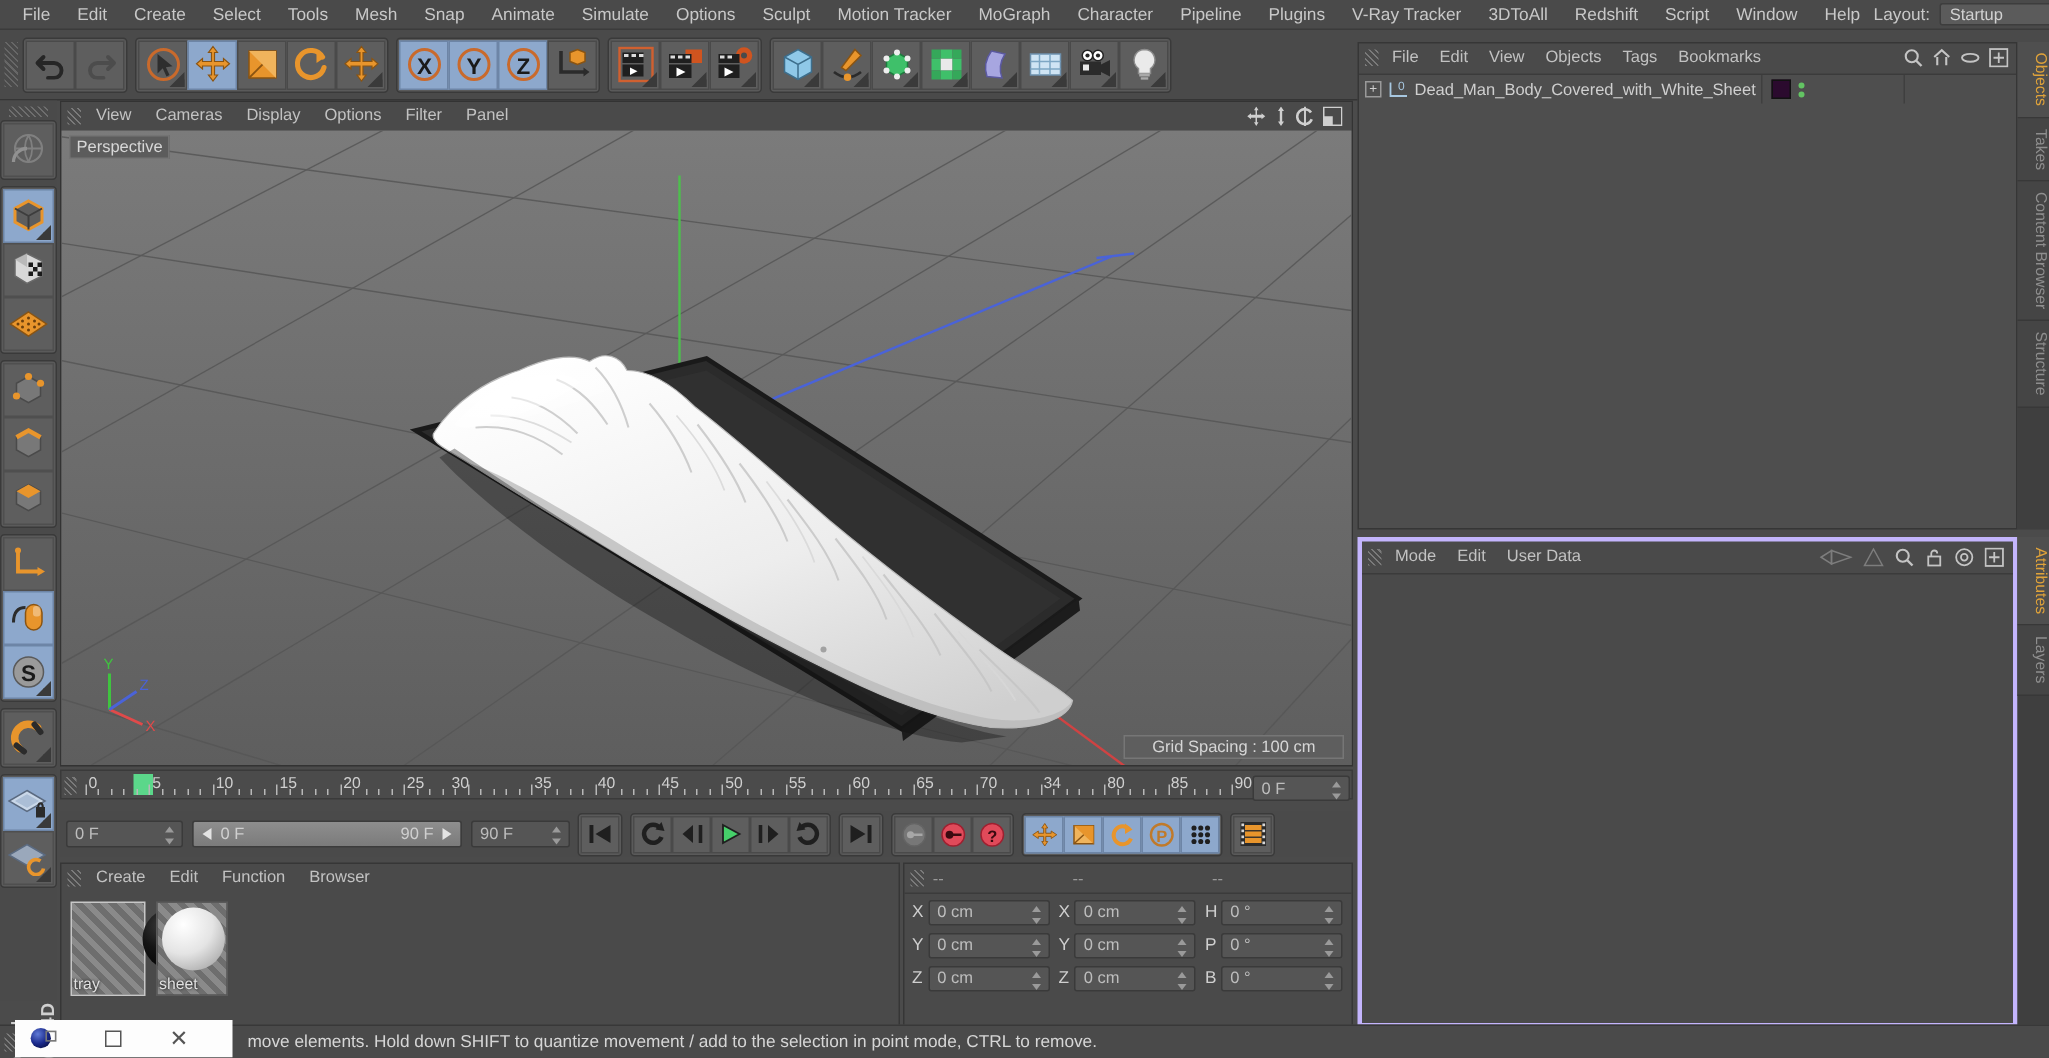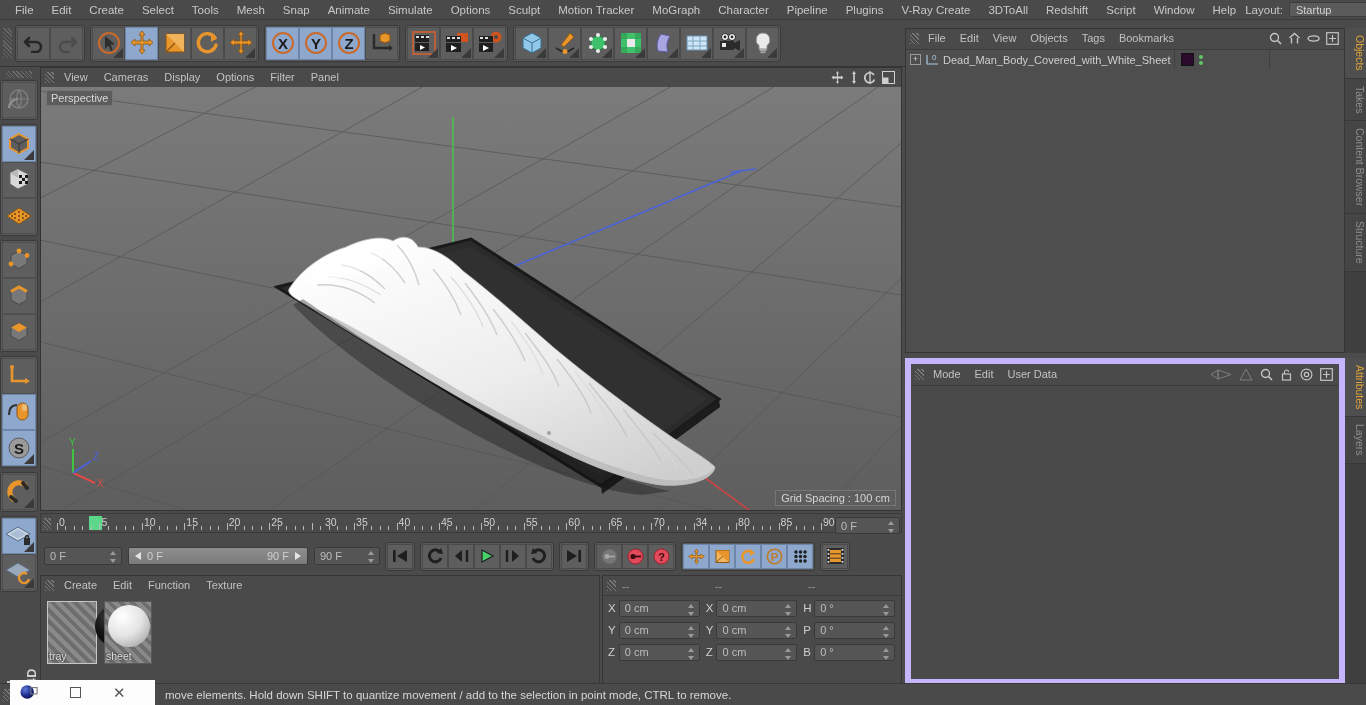--- a/index.html
+++ b/index.html
@@ -101,21 +101,21 @@
             background-image: repeating-linear-gradient(45deg,#7a7a7a 0 1px,transparent 1px 3px); }
   .vp-right { margin-left:auto; display:flex; align-items:center; padding-right:6px; gap:5px; }
   .vp-canvas { position:absolute; left:0; top:19px; width:860px; height:423px; overflow:hidden;
                background: #6f6f6f; }
   .vp-label {
     position:absolute; left:5px; top:3px; color:#d8d8d8; font-size:11px;
     background:#5c5c5c; border:1px solid #747474; padding:1px 4px; z-index:6;
   }
   .gridspace {
     position:absolute; right:5px; bottom:4px; color:#d6d6d6; font-size:11px;
-    background:#5e5e5e; border:1px solid #767676; padding:1px 5px; z-index:6;
+    background:#5e5e5e; border:1px solid #767676; padding:1px 18px; z-index:6;
   }
   .axisgiz { position:absolute; left:18px; bottom:22px; width:60px; height:55px; z-index:6; }
 
   
   .tl-ruler { position:absolute; left:40px; top:513px; width:862px; height:20px;
               background:#4b4b4b; border:1px solid #3a3a3a; }
   .tl-grip { position:absolute; left:2px; top:4px; width:8px; height:12px;
              background-image: repeating-linear-gradient(45deg,#7a7a7a 0 1px,transparent 1px 3px); }
   .tl-green { position:absolute; left:48px; top:2px; width:13px; height:14px; background:#5bd78a; }
   .tl-tick-label { position:absolute; top:2px; color:#d0d0d0; font-size:10.5px; }
@@ -201,21 +201,21 @@
              display:flex; align-items:center; justify-content:center; line-height:1; }
   .om-name { color:#cfcfcf; font-size:11px; margin-left:4px; }
   .om-col1 { position:absolute; left:268px; top:0; width:95px; height:100%;
              border-left:1px solid #3f3f3f; display:flex; align-items:center; padding-left:6px; gap:5px; }
   .om-col2 { position:absolute; left:363px; top:0; right:0; height:100%; border-left:1px solid #3f3f3f; }
   .om-tagswatch { width:13px; height:13px; background:#2b0a2e; border:1px solid #111; }
   .dots2 { display:flex; flex-direction:column; gap:2px; }
   .dots2 i { width:4px; height:4px; border-radius:50%; background:#63c463; display:block; }
 
   .attrmgr { position:absolute; left:905px; top:358px; width:440px; height:327px;
-             background:#4a4a4a; border:6px solid #c4b5fd; }
+             background:#4a4a4a; border:3px solid #c4b5fd; }
   .am-menu { height:20px; display:flex; align-items:center; }
   .am-menu .mi { color:#c2c2c2; font-size:11px; padding:0 7px; line-height:20px; }
   .am-right { margin-left:auto; display:flex; align-items:center; gap:7px; padding-right:6px; }
   .am-body { position:absolute; left:0; top:21px; right:0; bottom:0; background:#4a4a4a;
              border-top:1px solid #3b3b3b; }
 
   .vtabs { position:absolute; right:0; top:28px; width:21px; height:325px;
            background:#3f3f3f; display:flex; flex-direction:column; }
   .vtab { writing-mode:vertical-rl; text-align:center; font-size:10.5px; color:#8e8e8e;
           padding:7px 0; background:#454545; border-bottom:1px solid #383838; }
@@ -254,21 +254,21 @@
     <div class="mi">Snap</div>
     <div class="mi">Animate</div>
     <div class="mi">Simulate</div>
     <div class="mi">Options</div>
     <div class="mi">Sculpt</div>
     <div class="mi">Motion Tracker</div>
     <div class="mi">MoGraph</div>
     <div class="mi">Character</div>
     <div class="mi">Pipeline</div>
     <div class="mi">Plugins</div>
-    <div class="mi">V-Ray Create</div>
+    <div class="mi">V-Ray Tracker</div>
     <div class="mi">3DToAll</div>
     <div class="mi">Redshift</div>
     <div class="mi">Script</div>
     <div class="mi">Window</div>
     <div class="mi">Help</div>
     <div class="menu-right">
       <span class="layout-label">Layout:</span>
       <div class="layout-select">
         <span>Startup</span>
 
@@ -796,21 +796,21 @@
         <div class="tl-tick" style="left: 754.533px; height: 4px;"></div>
         <div class="tl-tick" style="left: 763.022px; height: 4px;"></div>
         <div class="tl-tick" style="left: 771.511px; height: 4px;"></div>
         <div class="tl-tick" style="left: 780px; height: 7px;"></div>
         <div class="tl-tick-label" style="left: 18px;">0</div>
         <div class="tl-tick-label" style="left: 60.4444px;">5</div>
         <div class="tl-tick-label" style="left: 102.889px;">10</div>
         <div class="tl-tick-label" style="left: 145.333px;">15</div>
         <div class="tl-tick-label" style="left: 187.778px;">20</div>
         <div class="tl-tick-label" style="left: 230.222px;">25</div>
-        <div class="tl-tick-label" style="left: 284px;">30</div>
+        <div class="tl-tick-label" style="left: 260px;">30</div>
         <div class="tl-tick-label" style="left: 315.111px;">35</div>
         <div class="tl-tick-label" style="left: 357.556px;">40</div>
         <div class="tl-tick-label" style="left: 400px;">45</div>
         <div class="tl-tick-label" style="left: 442.444px;">50</div>
         <div class="tl-tick-label" style="left: 484.889px;">55</div>
         <div class="tl-tick-label" style="left: 527.333px;">60</div>
         <div class="tl-tick-label" style="left: 569.778px;">65</div>
         <div class="tl-tick-label" style="left: 612.222px;">70</div>
         <div class="tl-tick-label" style="left: 654.667px;">34</div>
         <div class="tl-tick-label" style="left: 697.111px;">80</div>
@@ -976,21 +976,21 @@
     <span>0 F</span>
     <div class="spin"></div>
   </div>
 
   <div class="matmgr">
     <div class="mm-menu">
       <div class="vpgrip"></div>
       <div class="mi">Create</div>
       <div class="mi">Edit</div>
       <div class="mi">Function</div>
-      <div class="mi">Texture</div>
+      <div class="mi">Browser</div>
     </div>
     <div class="mat-area">
       <div class="mat sel">
         <svg class="ball" viewBox="0 0 44 44">
           <defs>
               <radialGradient id="mTray" cx="0.32" cy="0.28" r="0.85">
             <stop offset="0%" stop-color="#3a3a3a"></stop>
                 <stop offset="45%" stop-color="#141414"></stop>
                 <stop offset="100%" stop-color="#000"></stop>
           </radialGradient>

